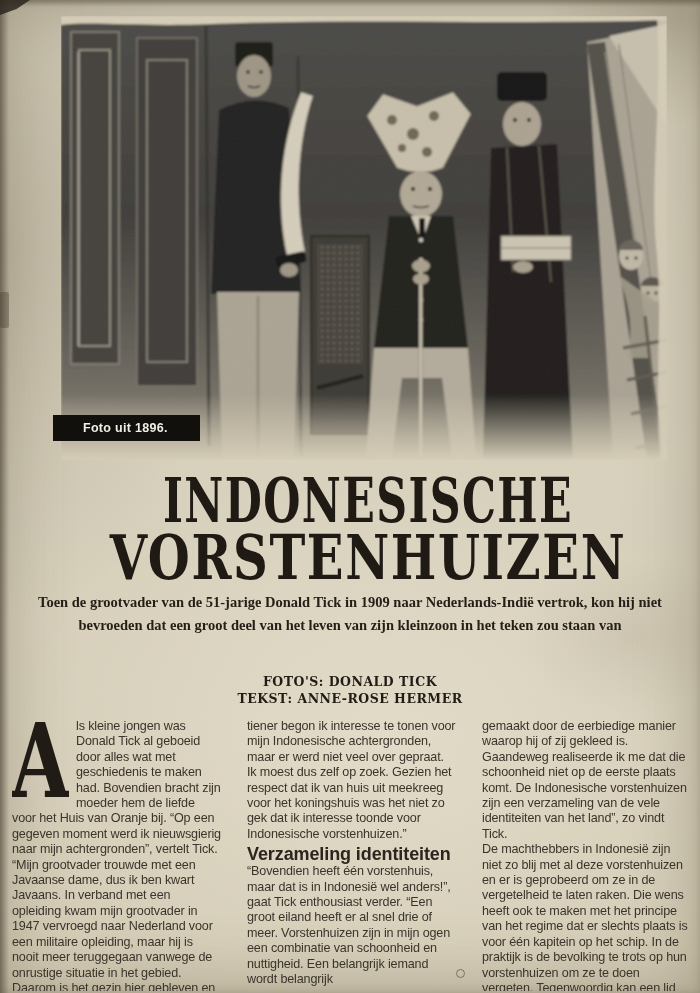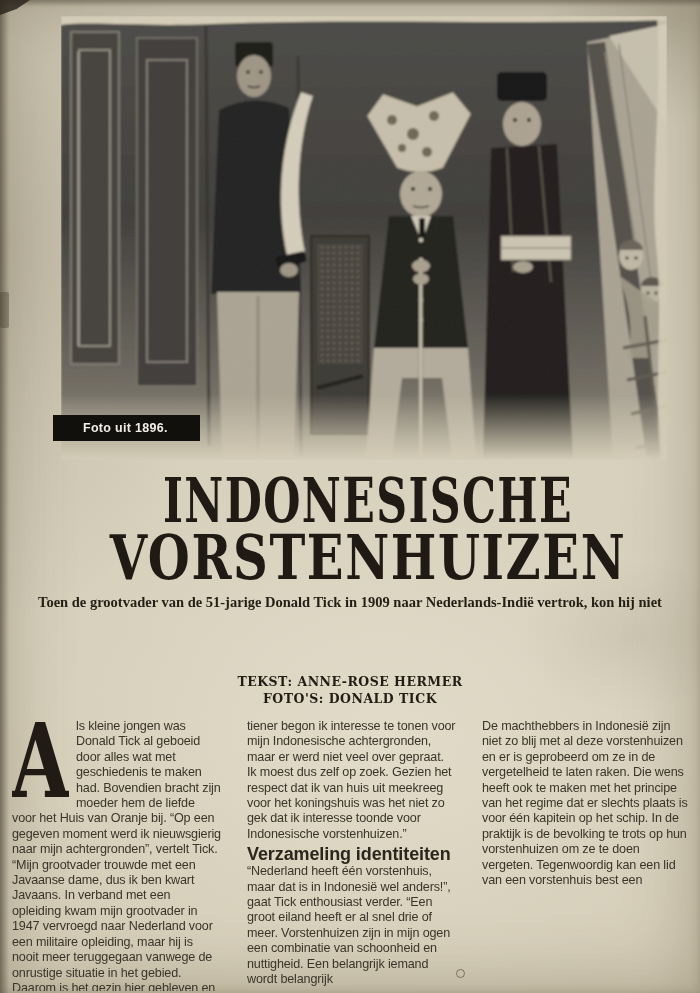--- a/index.html
+++ b/index.html
@@ -206,43 +206,45 @@
     </figcaption>
   </figure>
 
   <h1 class="title">
     <span class="title-line title-line1">INDONESISCHE</span>
     <span class="title-line title-line2">VORSTENHUIZEN</span>
   </h1>
 
   <div class="intro">
     <div>Toen de grootvader van de 51-jarige Donald Tick in 1909 naar Nederlands-Indië vertrok, kon hij niet</div>
+    <div>bevroeden dat een groot deel van het leven van zijn kleinzoon in het teken zou staan van</div>
   </div>
 
   <div class="byline">
+    <div>FOTO'S: DONALD TICK</div>
     <div>TEKST: ANNE-ROSE HERMER</div>
-    <div>FOTO'S: DONALD TICK</div>
   </div>
 
   <div class="cols">
     <div class="col">
       <p>
         <span class="dropcap">
           <svg viewBox="0 0 78 76" preserveAspectRatio="none">
             <text x="39" y="75" text-anchor="middle" font-family="DejaVu Serif, serif" font-weight="bold" font-size="104" fill="#201b15">A</text>
           </svg>
         </span><span>ls kleine jongen was Donald Tick al geboeid door alles wat met geschiedenis te maken had. Bovendien bracht zijn moeder hem de liefde voor het Huis van Oranje bij. “Op een gegeven moment werd ik nieuwsgierig naar mijn achtergronden”, vertelt Tick. “Mijn grootvader trouwde met een Javaanse dame, dus ik ben kwart Javaans. In verband met een opleiding kwam mijn grootvader in 1947 vervroegd naar Nederland voor een militaire opleiding, maar hij is nooit meer teruggegaan vanwege de onrustige situatie in het gebied. Daarom is het gezin hier gebleven en ben ik in Nederland geboren. Als</span>
       </p>
     </div>
     <div class="col">
       <p>tiener begon ik interesse te tonen voor mijn Indonesische achtergronden, maar er werd niet veel over gepraat. Ik moest dus zelf op zoek. Gezien het respect dat ik van huis uit meekreeg voor het koningshuis was het niet zo gek dat ik interesse toonde voor Indonesische vorstenhuizen.”</p>
       <h2>Verzameling identiteiten</h2>
-      <p>“Nederland heeft één vorstenhuis, maar dat is in Indonesië wel anders!”, gaat Tick enthousiast verder. “Een groot eiland heeft er al snel drie of meer. Vorstenhuizen zijn in mijn ogen een combinatie van schoonheid en nuttigheid. Een belangrijk iemand wordt belangrijk</p>
+      <p>“Bovendien heeft één vorstenhuis, maar dat is in Indonesië wel anders!”, gaat Tick enthousiast verder. “Een groot eiland heeft er al snel drie of meer. Vorstenhuizen zijn in mijn ogen een combinatie van schoonheid en nuttigheid. Een belangrijk iemand wordt belangrijk</p>
     </div>
     <div class="col">
+      <p>gemaakt door de eerbiedige manier waarop hij of zij gekleed is. Gaandeweg realiseerde ik me dat die schoonheid niet op de eerste plaats komt. De Indonesische vorstenhuizen zijn een verzameling van de vele identiteiten van het land”, zo vindt Tick.</p>
       <p>De machthebbers in Indonesië zijn niet zo blij met al deze vorstenhuizen en er is geprobeerd om ze in de vergetelheid te laten raken. Die wens heeft ook te maken met het principe van het regime dat er slechts plaats is voor één kapitein op het schip. In de praktijk is de bevolking te trots op hun vorstenhuizen om ze te doen vergeten. Tegenwoordig kan een lid van een vorstenhuis best een</p>
     </div>
   </div>
 
   <div class="corner-mark"></div>
   <div class="smudge"></div>
   <div class="speck"></div>
 
 </div>
 

